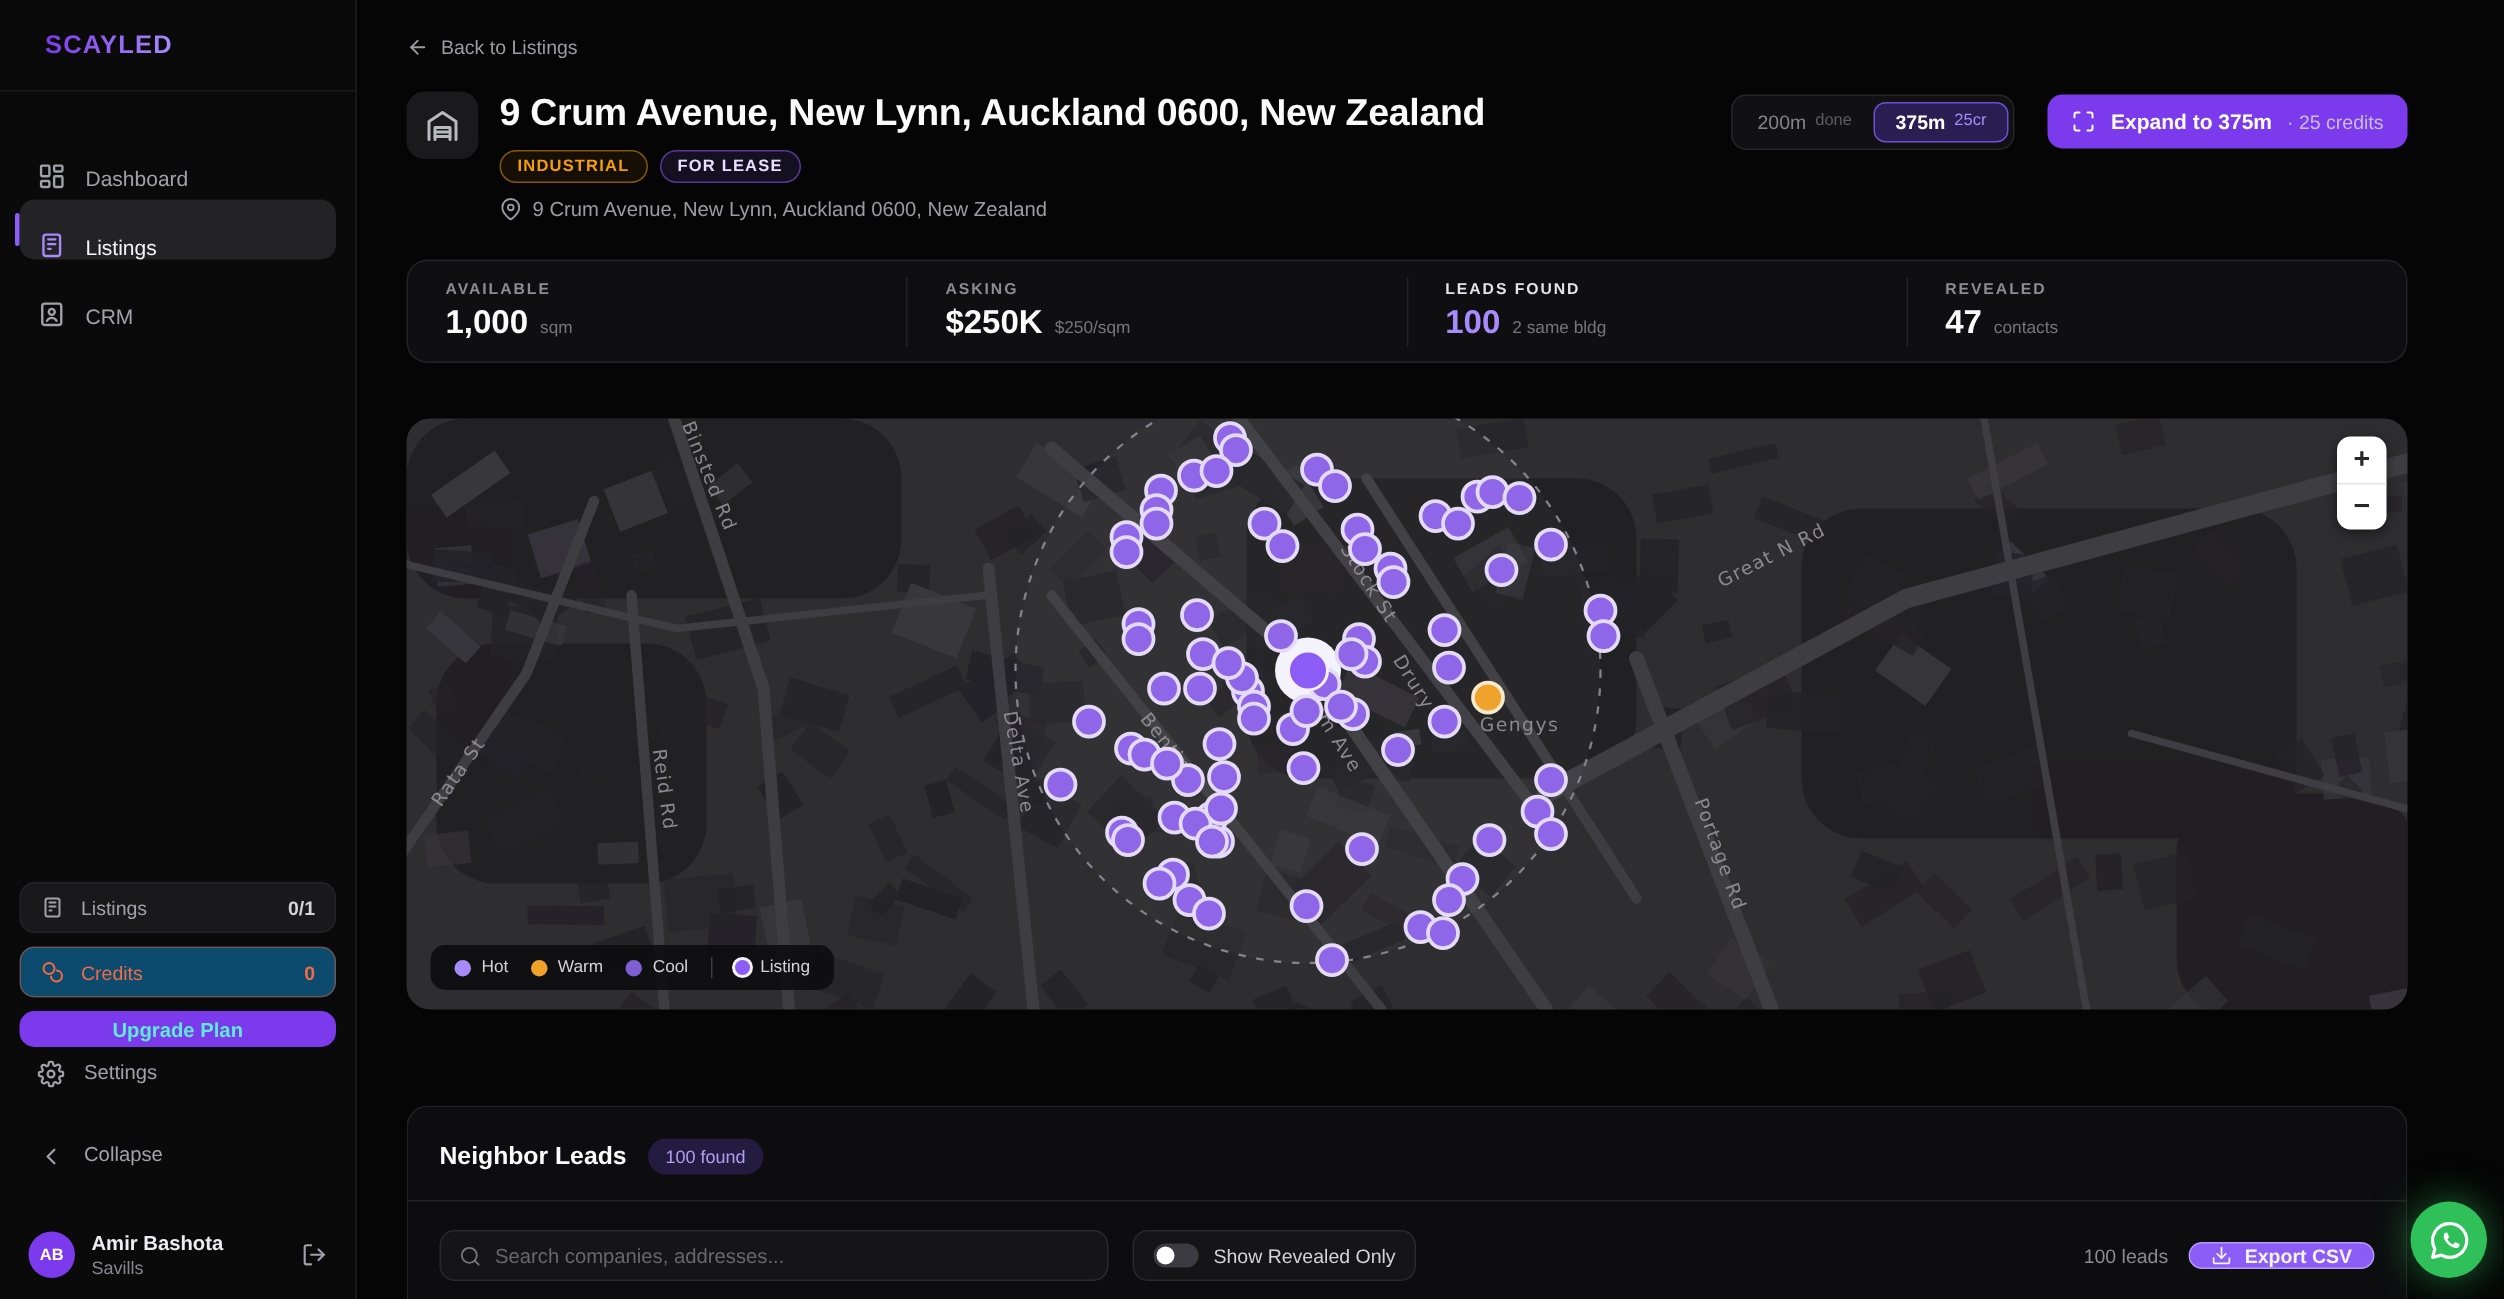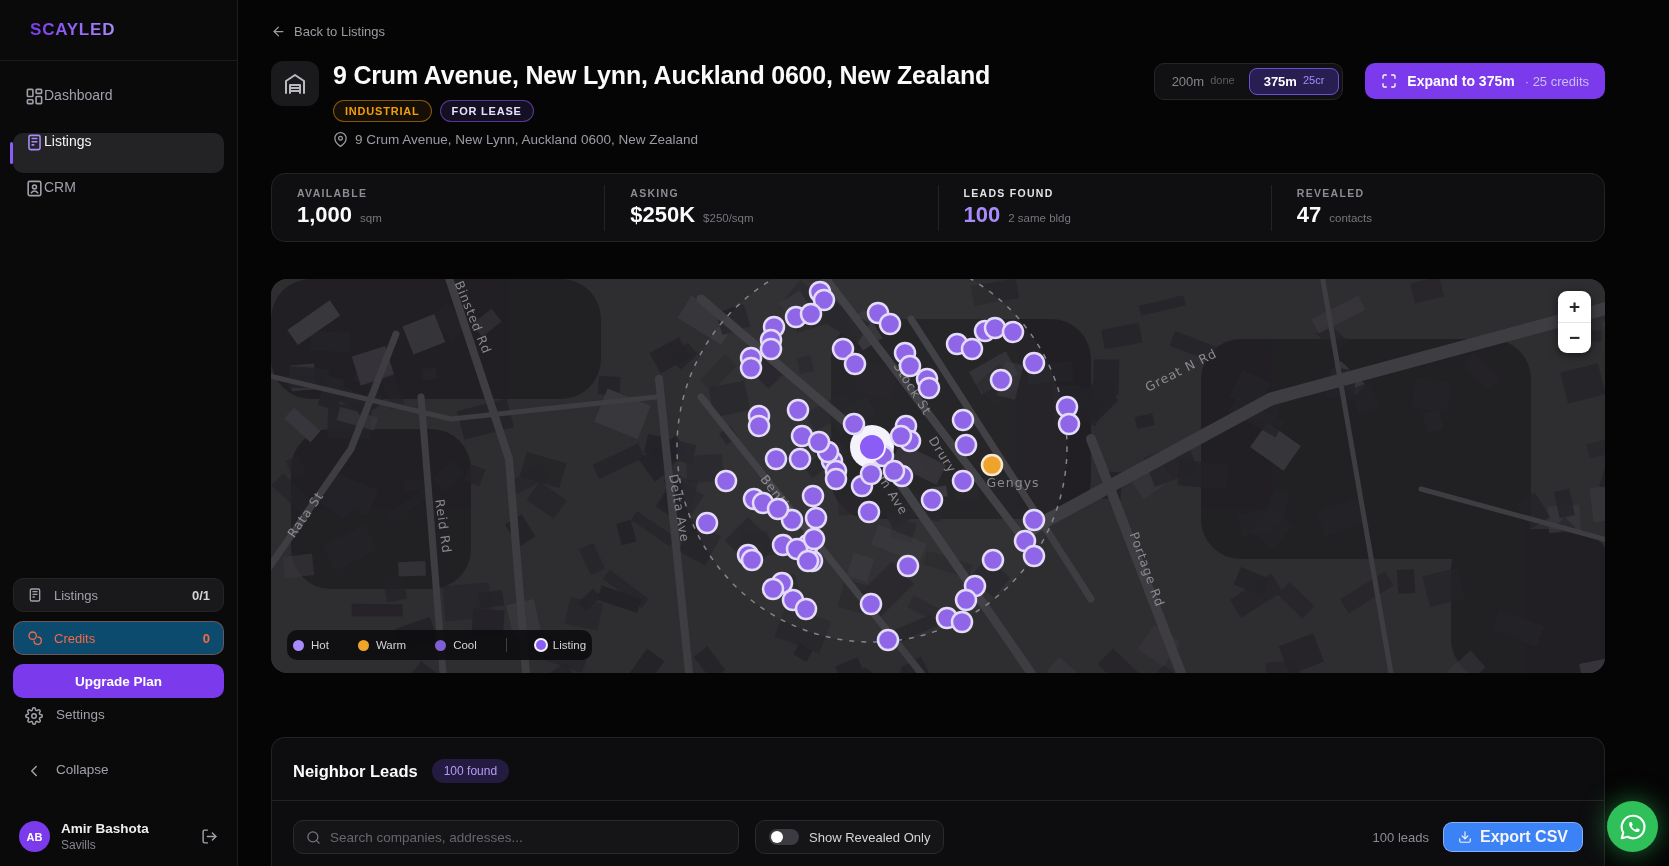--- a/index.html
+++ b/index.html
@@ -12,37 +12,37 @@
 
   
   .sidebar { width:238px; min-width:238px; height:100%; background:#0a0a0b;
     border-right:1px solid #1d1d20; display:flex; flex-direction:column; }
   .logo-area { height:61px; display:flex; align-items:center; padding:0 30px;
     border-bottom:1px solid #1b1b1e; }
   .logo { font-size:17px; font-weight:700; letter-spacing:.8px;
     background:linear-gradient(90deg,#7c3aed,#a78bfa); -webkit-background-clip:text;
     background-clip:text; color:transparent; }
   .nav { padding:26px 13px 0 13px; display:flex; flex-direction:column; gap:6px; }
-  .nav-item { position:relative; display:flex; align-items:flex-start; gap:0; height:40px;
+  .nav-item { position:relative; display:flex; align-items:flex-end; gap:13px; height:40px;
     padding:0 12px; border-radius:10px; color:#a1a1aa; font-size:14px; cursor:pointer; }
   .nav-item svg { width:19px; height:19px; stroke:#a1a1aa; }
   .nav-item.active { background:#232326; color:#f4f4f5; }
   .nav-item.active svg { stroke:#a78bfa; }
   .nav-item.active::before { content:""; position:absolute; left:-3px; top:9px; width:3px;
     height:22px; border-radius:3px; background:#8b5cf6; }
   .sidebar-bottom { margin-top:auto; padding:0 13px 14px 13px; display:flex;
     flex-direction:column; gap:9px; }
   .usage-pill { height:34px; border-radius:10px; background:#19181b; border:1px solid #242427;
     display:flex; align-items:center; gap:11px; padding:0 13px; font-size:13px; color:#a1a1aa; }
   .usage-pill svg { width:16px; height:16px; stroke:#a1a1aa; }
   .usage-pill .val { margin-left:auto; font-weight:700; color:#d4d4d8; font-size:13px; }
   .usage-pill.credits { color:#f26b45; border-color:rgba(242,107,69,.4); background:#0c4a6e; }
   .usage-pill.credits svg { stroke:#f26b45; }
   .usage-pill.credits .val { color:#f26b45; }
-  .upgrade-btn { height:34px; border:none; border-radius:10px; background:#7c3aed; color:#ffffff;
+  .upgrade-btn { height:24px; border:none; border-radius:10px; background:#7c3aed; color:#5eead4;
     font-size:13.5px; font-weight:700; cursor:pointer; font-family:inherit; }
   .side-link { display:flex; align-items:flex-start; gap:13px; height:32px; padding:0 12px;
     color:#a1a1aa; font-size:13.5px; cursor:pointer; }
   .side-link svg { width:18px; height:18px; stroke:#a1a1aa; }
   .side-link.collapse { margin-top:14px; }
   .user-row { margin-top:18px; display:flex; align-items:center; gap:11px; padding:0 6px; }
   .avatar { width:31px; height:31px; border-radius:50%; background:#7c3aed; color:#fff;
     font-size:11px; font-weight:700; display:flex; align-items:center; justify-content:center; }
   .user-name { font-size:13.5px; font-weight:600; color:#ededf0; line-height:1.25; }
   .user-company { font-size:12px; color:#86868e; }
@@ -95,21 +95,21 @@
   .stat-value-row { display:flex; align-items:baseline; gap:8px; }
   .stat-value { font-size:22px; font-weight:700; color:#fafafa; }
   .stat-value.purple { color:#a78bfa; }
   .stat-sub { font-size:11.5px; color:#75757c; }
 
   
   .map-card { margin-top:37px; height:394px; border-radius:16px; overflow:hidden;
     position:relative; background:#2e2d30; }
   .map-card svg.mapsvg { position:absolute; inset:0; width:100%; height:100%; display:block; }
   .legend { position:absolute; left:16px; bottom:13px; display:flex; align-items:center;
-    gap:29px; background:rgba(12,12,14,.88); border-radius:10px; padding:8px 6px;justify-content:center; }
+    gap:15px; background:rgba(12,12,14,.88); border-radius:10px; padding:8px 16px;justify-content:center; }
   .legend-item { display:flex; align-items:center; gap:7px; font-size:11.5px; color:#d4d4d8; }
   .legend-dot { width:11px; height:11px; border-radius:50%; }
   .legend-dot.ring { box-shadow:0 0 0 2px #f4f2fa; width:10px; height:10px; }
   .legend-sep { width:1px; height:14px; background:#3d3d42; }
   .zoomctl { position:absolute; top:12px; right:14px; width:33px; background:#fff;
     border-radius:9px; overflow:hidden; box-shadow:0 2px 8px rgba(0,0,0,.5); }
   .zoombtn { height:31px; display:flex; align-items:center; justify-content:center;
     font-size:19px; font-weight:700; color:#26262b; cursor:pointer; }
   .zoombtn + .zoombtn { border-top:1px solid #e4e4e7; }
 
@@ -130,23 +130,23 @@
   .search-box input::placeholder { color:#66666e; }
   .toggle-box { height:34px; background:#151517; border:1px solid #2a2a2e; border-radius:10px;
     display:flex; align-items:center; gap:10px; padding:0 13px; cursor:pointer; }
   .toggle-track { width:30px; height:16px; border-radius:999px; background:#3b3b41;
     position:relative; }
   .toggle-knob { position:absolute; left:2px; top:2px; width:12px; height:12px;
     border-radius:50%; background:#fff; }
   .toggle-label { font-size:13px; color:#d4d4d8; }
   .leads-right { margin-left:auto; display:flex; align-items:center; gap:14px; }
   .leads-count { font-size:13px; color:#8b8b93; }
-  .export-btn { height:30px; display:flex; align-items:center; gap:8px; padding:0 14px;
-    background:#3b82f6; border:1px solid rgba(255,255,255,.38); border-radius:9px;
-    color:#f4f4f5; font-size:16px; font-weight:600; cursor:pointer; font-family:inherit; }
+  .export-btn { height:18px; display:flex; align-items:center; gap:8px; padding:0 14px;
+    background:#8b5cf6; border:1px solid rgba(255,255,255,.38); border-radius:9px;
+    color:#f4f4f5; font-size:13px; font-weight:600; cursor:pointer; font-family:inherit; }
   .export-btn svg { width:14px; height:14px; stroke:#f4f4f5; }
 
   
   .wa-fab { position:absolute; right:11px; bottom:14px; width:51px; height:51px;
     border-radius:50%; background:#2fc05a; display:flex; align-items:center;
     justify-content:center; cursor:pointer; box-shadow:0 0 26px rgba(47,192,90,.55); }
   .wa-fab svg { width:30px; height:30px; }
 </style>
 </head>
 <body>

